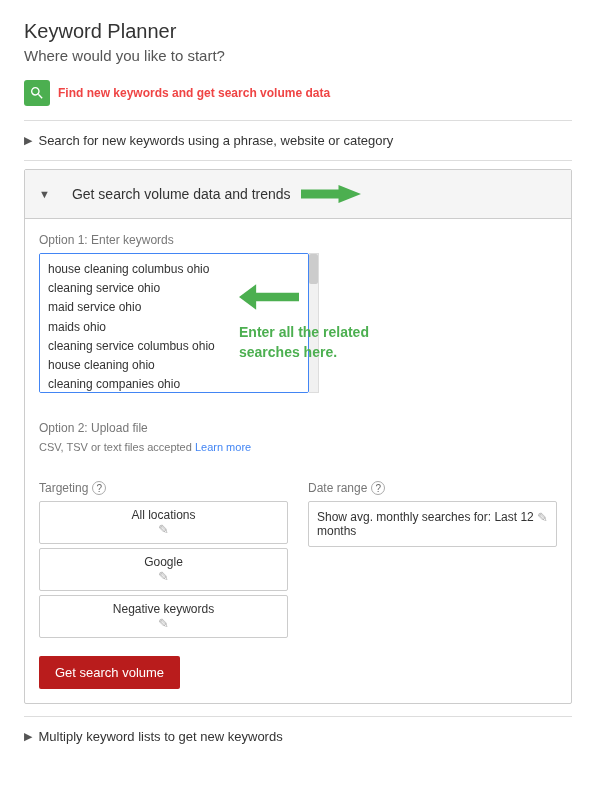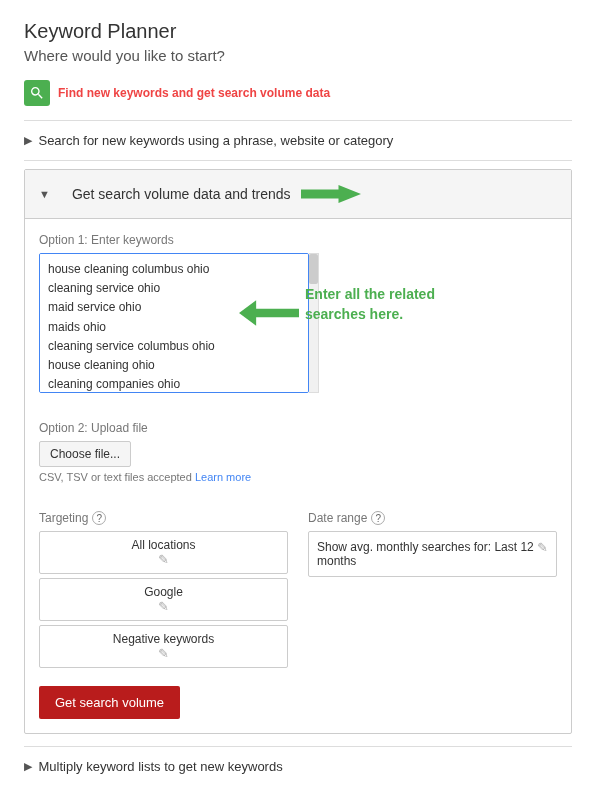--- a/index.html
+++ b/index.html
@@ -117,24 +117,25 @@
       font-size: 12px;
       resize: none;
       outline: none;
       line-height: 1.6;
       color: #333;
       font-family: Arial, sans-serif;
     }
     .annotation-box {
       position: absolute;
       left: 200px;
-      top: 32px;
+      top: 16px;
       display: flex;
       align-items: flex-start;
       gap: 6px;
+      flex-direction: column;
     }
     .annotation-arrow {
       width: 60px;
       height: 40px;
       margin-top: 8px;
     }
     .annotation-text {
       font-size: 14px;
       color: #4CAF50;
       font-weight: bold;
@@ -314,21 +315,20 @@
       <div class="annotation-box">
         <svg class="annotation-arrow" viewBox="0 0 70 40">
           <polygon points="70,15 20,15 20,5 0,20 20,35 20,25 70,25" fill="#4CAF50"></polygon>
         </svg>
         <span class="annotation-text">Enter all the related searches here.</span>
       </div>
     </div>
 
     
     <div class="option2-label">Option 2: Upload file</div>
-    <button class="choose-file-btn">Choose file...</button>
     <div class="file-note">
       <span>CSV, TSV or text files accepted</span>
       <a href="#" class="learn-more">Learn more</a>
     </div>
 
     
     <div class="targeting-row">
 
       <div class="targeting-col">
         <div class="col-label">

